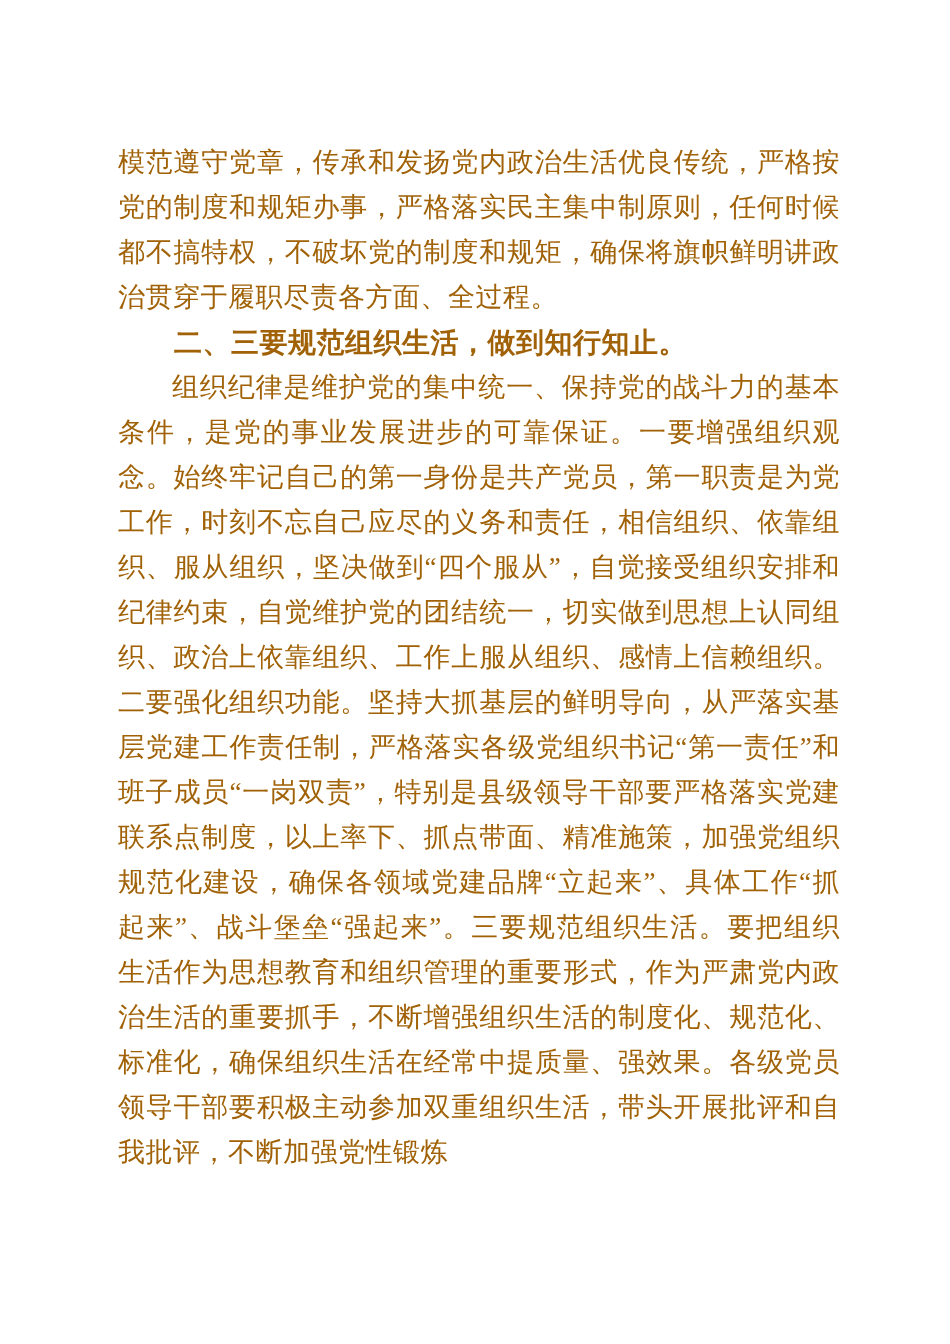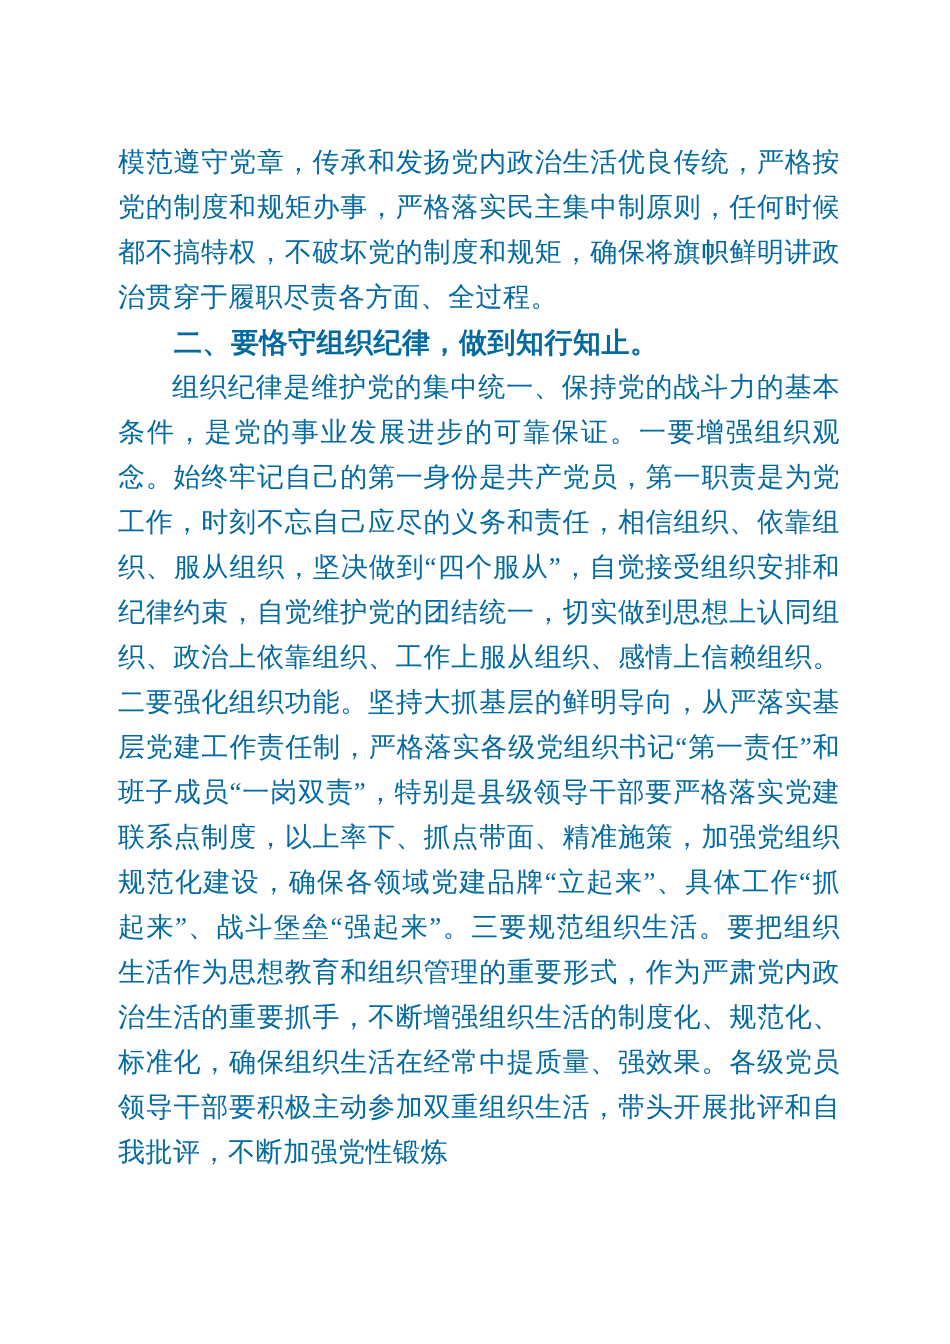--- a/index.html
+++ b/index.html
@@ -19,21 +19,21 @@
     width: 950px;
     height: 1344px;
     background: #ffffff;
     overflow: hidden;
   }
   .text-block {
     position: absolute;
     left: 118px;
     top: 140px;
     width: 722px;
-    color: #0369a1;
+    color: #a16207;
     font-size: 27px;
     line-height: 45px;
     text-align: justify;
     text-justify: inter-character;
     letter-spacing: 0.5px;
   }
   .text-block p {
     margin: 0;
     padding: 0;
   }
@@ -45,16 +45,16 @@
     font-family: "Liberation Sans", sans-serif;
     font-size: 28px;
   }
 </style>
 </head>
 <body>
 
 <div class="page">
   <div class="text-block">
       <p class="body">模范遵守党章，传承和发扬党内政治生活优良传统，严格按党的制度和规矩办事，严格落实民主集中制原则，任何时候都不搞特权，不破坏党的制度和规矩，确保将旗帜鲜明讲政治贯穿于履职尽责各方面、全过程。</p>
-      <p class="heading indent">二、要恪守组织纪律，做到知行知止。</p>
+      <p class="heading indent">二、三要规范组织生活，做到知行知止。</p>
       <p class="body indent">组织纪律是维护党的集中统一、保持党的战斗力的基本条件，是党的事业发展进步的可靠保证。一要增强组织观念。始终牢记自己的第一身份是共产党员，第一职责是为党工作，时刻不忘自己应尽的义务和责任，相信组织、依靠组织、服从组织，坚决做到“四个服从”，自觉接受组织安排和纪律约束，自觉维护党的团结统一，切实做到思想上认同组织、政治上依靠组织、工作上服从组织、感情上信赖组织。二要强化组织功能。坚持大抓基层的鲜明导向，从严落实基层党建工作责任制，严格落实各级党组织书记“第一责任”和班子成员“一岗双责”，特别是县级领导干部要严格落实党建联系点制度，以上率下、抓点带面、精准施策，加强党组织规范化建设，确保各领域党建品牌“立起来”、具体工作“抓起来”、战斗堡垒“强起来”。三要规范组织生活。要把组织生活作为思想教育和组织管理的重要形式，作为严肃党内政治生活的重要抓手，不断增强组织生活的制度化、规范化、标准化，确保组织生活在经常中提质量、强效果。各级党员领导干部要积极主动参加双重组织生活，带头开展批评和自我批评，不断加强党性锻炼</p>
     </div>
 </div>
 
 </body></html>

